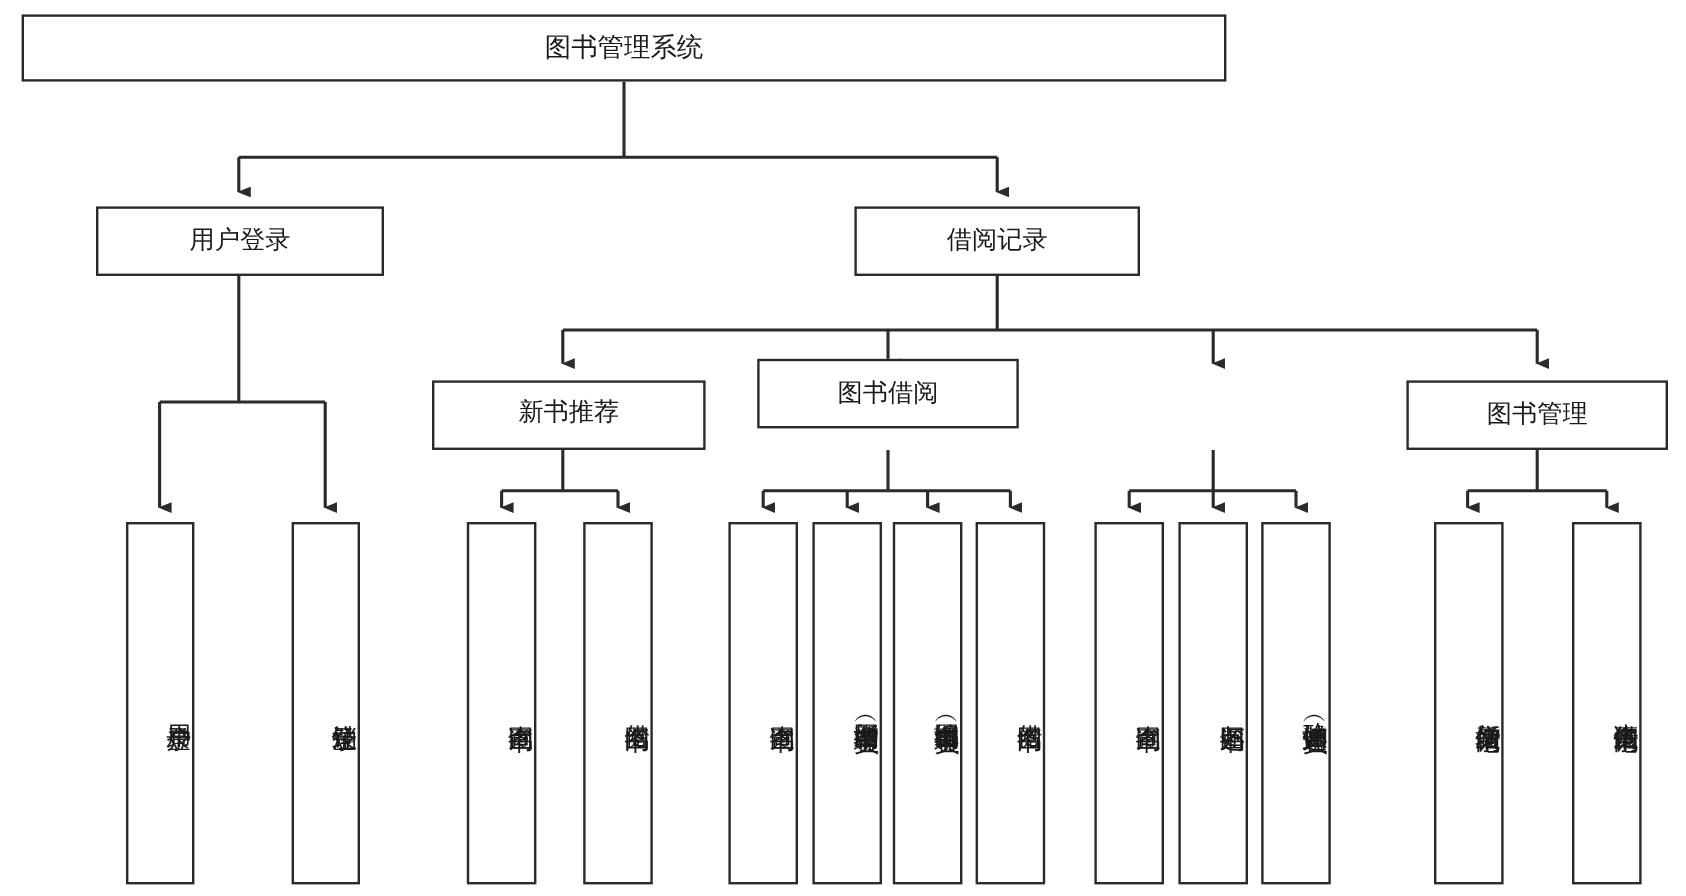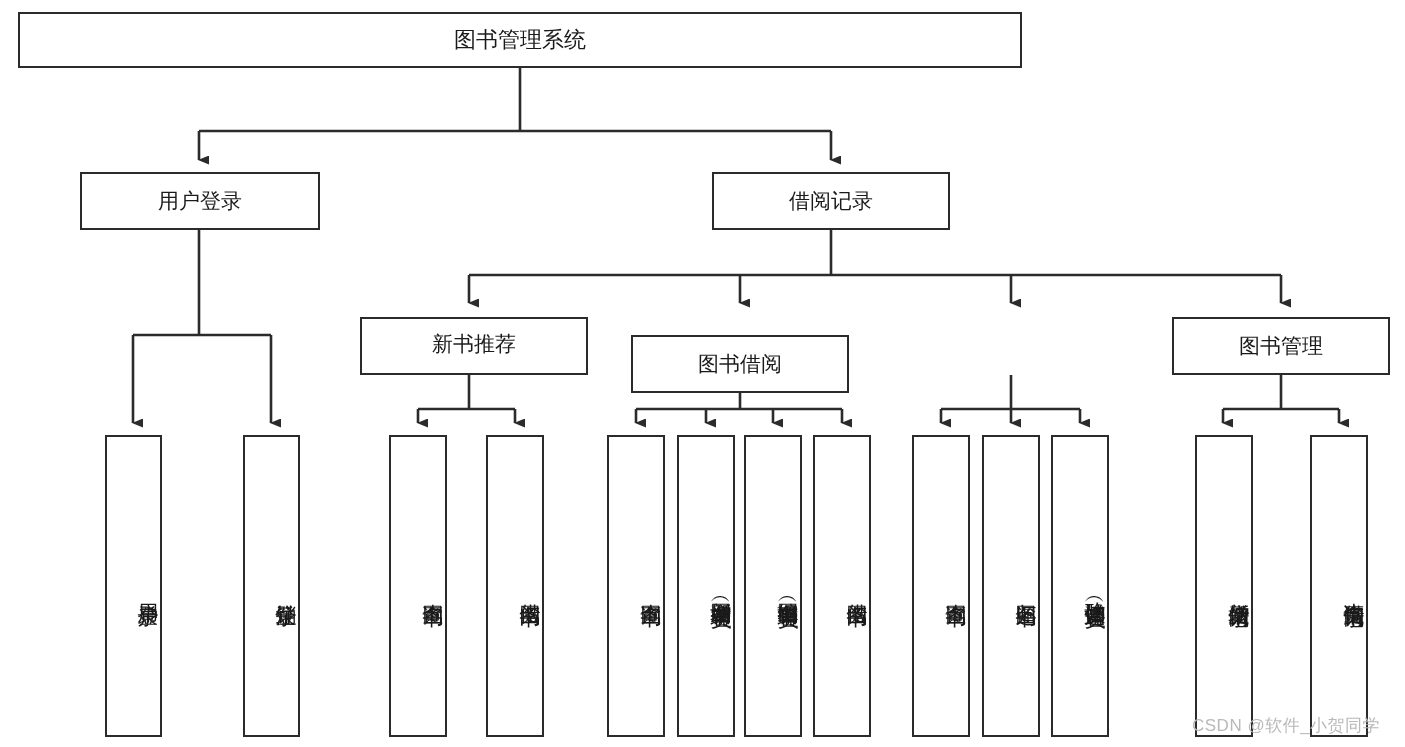--- a/index.html
+++ b/index.html
@@ -125,21 +125,21 @@
   <div class="node h" style="left:80px; top:172px; width:240px; height:58px;">
     <span>用户登录</span>
   </div>
   <div class="node h" style="left:712px; top:172px; width:238px; height:58px;">
     <span>借阅记录</span>
   </div>
 
   <div class="node h" style="left:360px; top:317px; width:228px; height:58px;font-family:Liberation Mono, monospace;">
     <span>新书推荐</span>
   </div>
-  <div class="node h" style="left:631px; top:335px; width:218px; height:58px;">
+  <div class="node h" style="left:631px; top:299px; width:218px; height:58px;">
     <span>图书借阅</span>
   </div>
   <div class="node h" style="left:1172px; top:317px; width:218px; height:58px;">
     <span>图书管理</span>
   </div>
 
   <div class="node v" style="left:105px; top:435px; width:57px; height:302px;">
     <span>用户登录</span>
   </div>
   <div class="node v" style="left:243px; top:435px; width:57px; height:302px;">
@@ -176,15 +176,14 @@
     <span>确认归还（管理员）</span>
   </div>
 
   <div class="node v" style="left:1195px; top:435px; width:58px; height:302px;">
     <span>新增借阅记录</span>
   </div>
   <div class="node v" style="left:1310px; top:435px; width:58px; height:302px;">
     <span>查询借阅记录</span>
   </div>
 
-  <div class="watermark">CSDN @软件_小贺同学</div>
 
 </div>
 
 </body></html>

